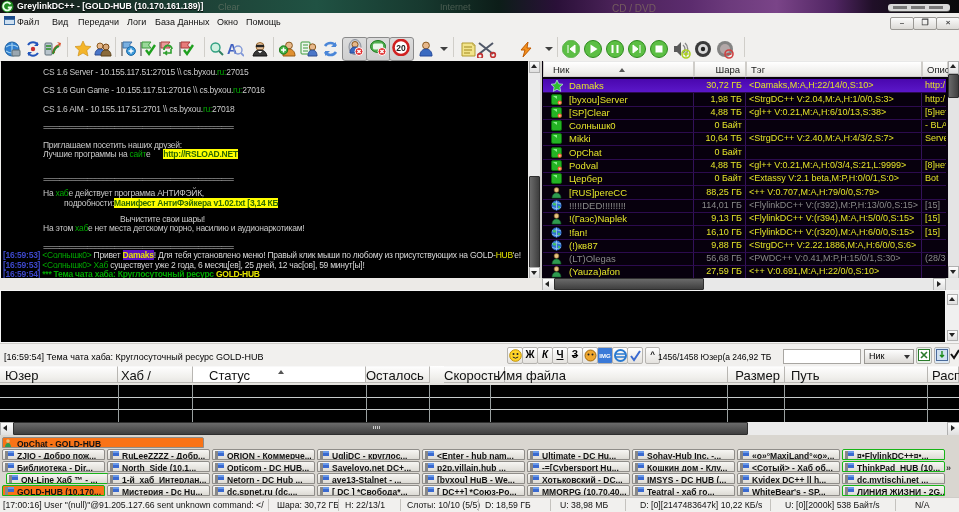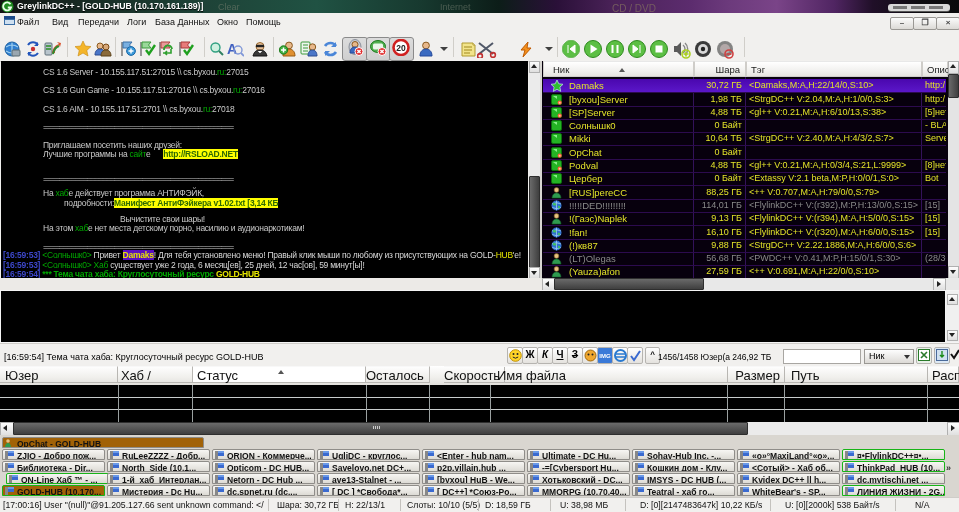--- a/index.html
+++ b/index.html
@@ -47,21 +47,21 @@
 #thead{left:0;top:366px;width:959px;height:19px;background:linear-gradient(#ffffff,#f0efec 60%,#e2e0dc)}
 .thc{position:absolute;top:0;height:17px;border-right:1px solid #b8b6b2;border-top:1px solid #f8f8f8;border-bottom:1px solid #b8b6b2;box-sizing:border-box;font-size:13px;color:#111;line-height:17px}
 #trows{left:0;top:385px;width:959px;height:37px;background:#000}
 .tvl{position:absolute;top:0;width:1px;height:37px;background:#9aa0a0}
 .thl{position:absolute;left:0;width:959px;height:1px;background:#c8cccc}
 #thsc{left:0;top:422px;width:959px;height:13px;background:#ebebeb}
 
 #tabs{left:0;top:435px;width:959px;height:62px;background:#d9d6d0}
 .trow{position:absolute;left:0;width:959px;height:12px}
 .tab{position:absolute;top:0;height:11px;background:linear-gradient(#f7f6f3,#dddbd5);border:1px solid #8f8d89;border-radius:2px 2px 0 0;box-sizing:border-box;overflow:hidden;white-space:nowrap}
-.tab.on{background:#a16207}
+.tab.on{background:#f97316}
 .tab.gb{border:1px solid #18b418}
 .tab .tt{position:absolute;left:14px;top:1px;font-size:8.5px;font-weight:bold;color:#111}
 .tab .ic{position:absolute;left:2px;top:1px;width:9px;height:8px}
 
 #sbar{left:0;top:497px;width:959px;height:15px;background:#f1f0ee;border-top:1px solid #cfcdc9;font-size:8.7px;color:#111}
 #sbar .sc{position:absolute;top:2px;white-space:nowrap}
 .sdiv{position:absolute;top:1px;width:1px;height:12px;background:#c4c2be}
 </style></head><body>
 <div id="w">
 
@@ -340,21 +340,21 @@
         <span class="dc uy">http:/</span>
       </div>
     <div class="usep" style="top:44.5px"></div>
     <div class="urow" style="top:44.8px;">
         <svg class="uic" width="12" height="11" viewBox="0 0 12 11">
           <rect x="0.5" y="0.5" width="10" height="10" rx="1.5" fill="#24b324" stroke="#0c6e0c"></rect>
           <path d="M2 2h4v3z" fill="#8af08a"></path>
           <circle cx="8.7" cy="8.7" r="2.1" fill="#ff5a3c"></circle>
           <circle cx="8.7" cy="8.7" r="1" fill="#ffd0a0"></circle>
         </svg>
-        <span class="nk uy">[SP]Server</span>
+        <span class="nk uy">[SP]Clear</span>
         <span class="sh uy">4,88 ТБ</span>
         <span class="tg uy">&lt;gl++ V:0.21,M:A,H:6/10/13,S:38&gt;</span>
         <span class="dc uy">[5]нет</span>
       </div>
     <div class="usep" style="top:57.8px"></div>
     <div class="urow" style="top:58.1px;">
         <svg class="uic" width="11" height="11" viewBox="0 0 11 11">
           <rect x="0.5" y="0.5" width="10" height="10" rx="1.5" fill="#24b324" stroke="#0c6e0c"></rect>
           <path d="M2 2h4v3z" fill="#8af08a"></path>
         </svg>
@@ -563,21 +563,21 @@
           <path d="M6 2v6M4 6l2 2 2-2" stroke="#1a8a1a" stroke-width="1.4" fill="none"></path>
         </svg></div>
     <div class="r" style="left:950px;top:4px"><svg width="10" height="12" viewBox="0 0 10 12">
           <path d="M1 6l3 4 5-8" stroke="#111" stroke-width="2" fill="none"></path>
         </svg></div>
   </div>
 
   <div id="thead" class="r">
     <div class="thc" style="left:0;width:118px"><span style="margin-left:5px">Юзер</span></div>
     <div class="thc" style="left:118px;width:75px"><span style="margin-left:3px;letter-spacing:-0.2px">Хаб / Сегменты</span></div>
-    <div class="thc" style="left:193px;width:173px;background:#fff"><span style="margin-left:4px">Статус</span><span class="tri" style="left:85px;top:3px;border-left:3px solid transparent;border-right:3px solid transparent;border-bottom:4px solid #555"></span></div>
+    <div class="thc" style="left:193px;width:173px;background:#fff"><span style="margin-left:16px">Статус</span><span class="tri" style="left:85px;top:3px;border-left:3px solid transparent;border-right:3px solid transparent;border-bottom:4px solid #555"></span></div>
     <div class="thc" style="left:366px;width:64px;text-align:right"><span style="margin-right:20px">Осталось</span></div>
     <div class="thc" style="left:444px;width:61px;text-align:right"><span style="margin-right:4px">Скорость</span></div>
     <div class="thc" style="left:491px;width:237px"><span style="margin-left:6px">Имя файла</span></div>
     <div class="thc" style="left:728px;width:57px;text-align:right"><span style="margin-right:4px">Размер</span></div>
     <div class="thc" style="left:785px;width:143px"><span style="margin-left:6px">Путь</span></div>
     <div class="thc" style="left:928px;width:31px"><span style="margin-left:4px">Распол</span></div>
   </div>
 
   <div id="trows" class="r">
     <div class="thl" style="top:12px"></div>

